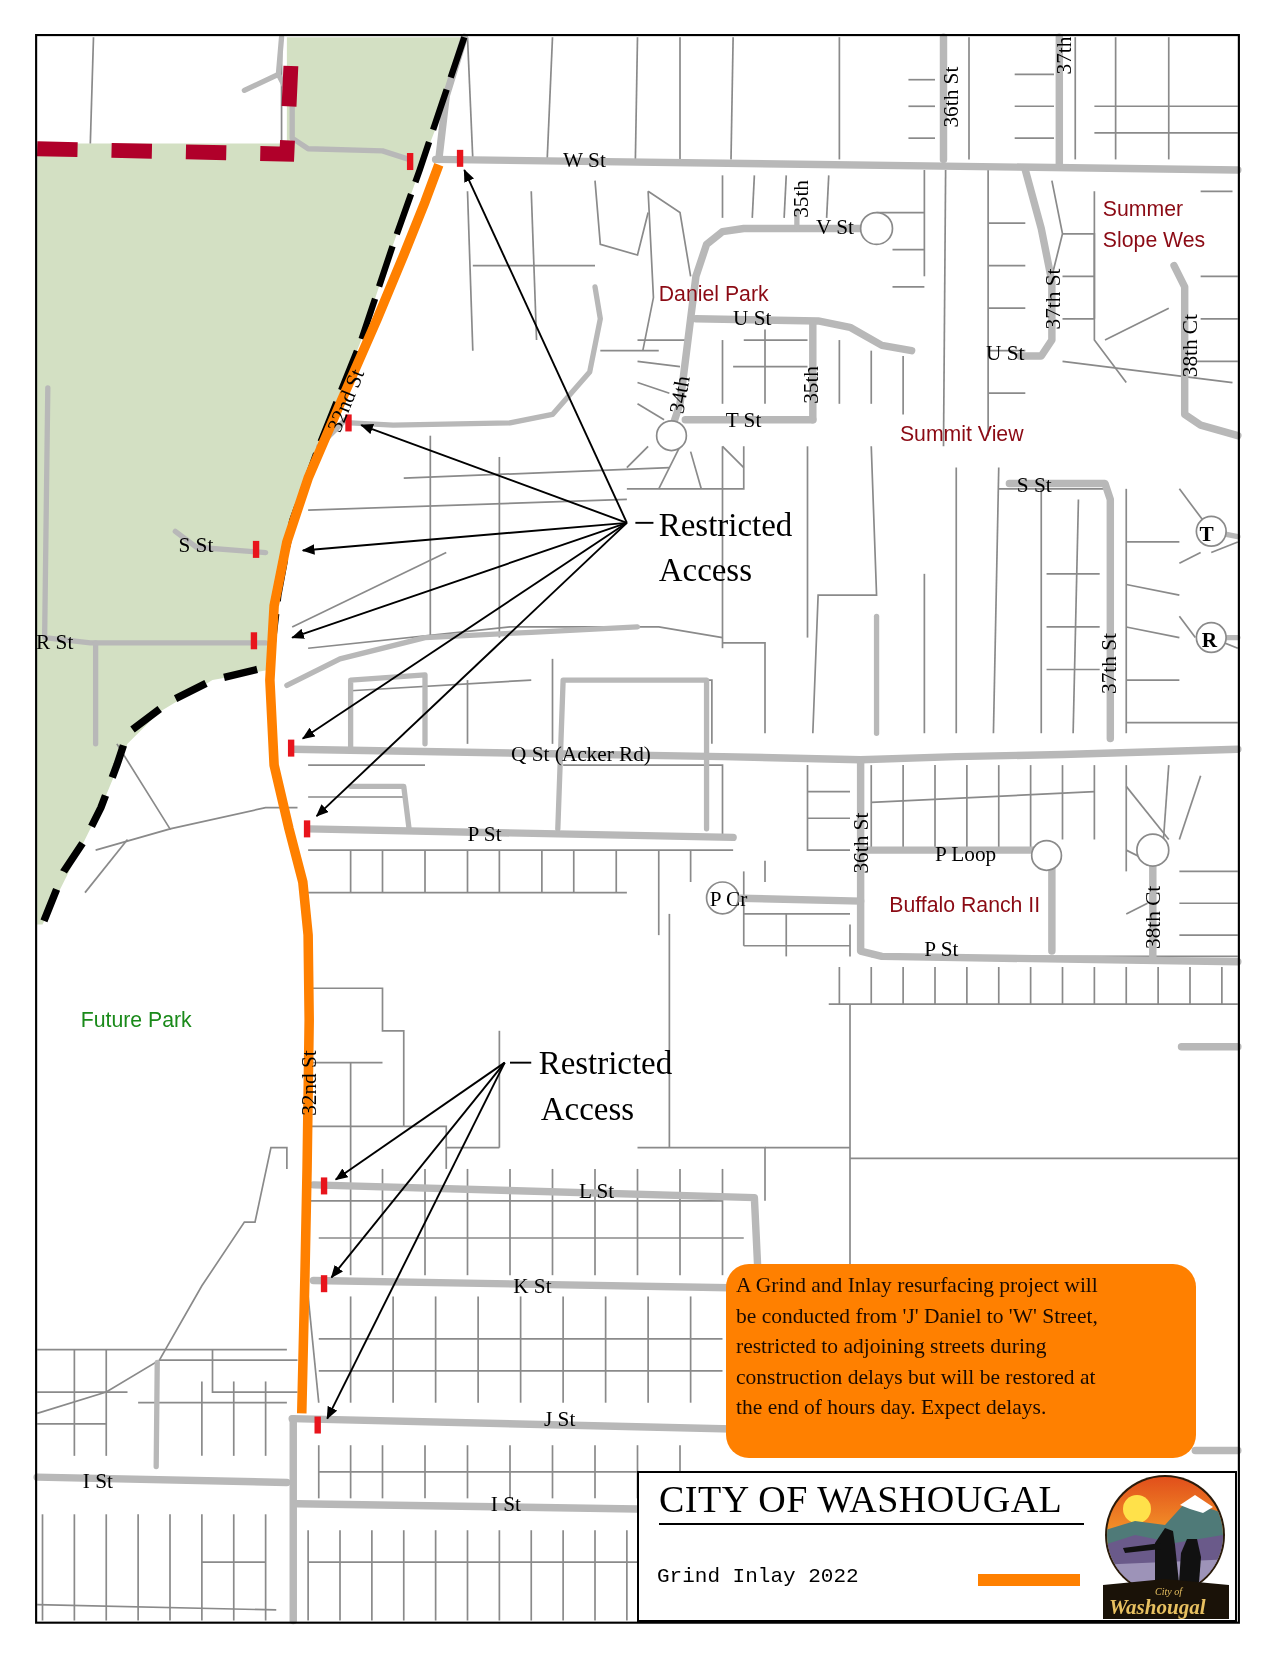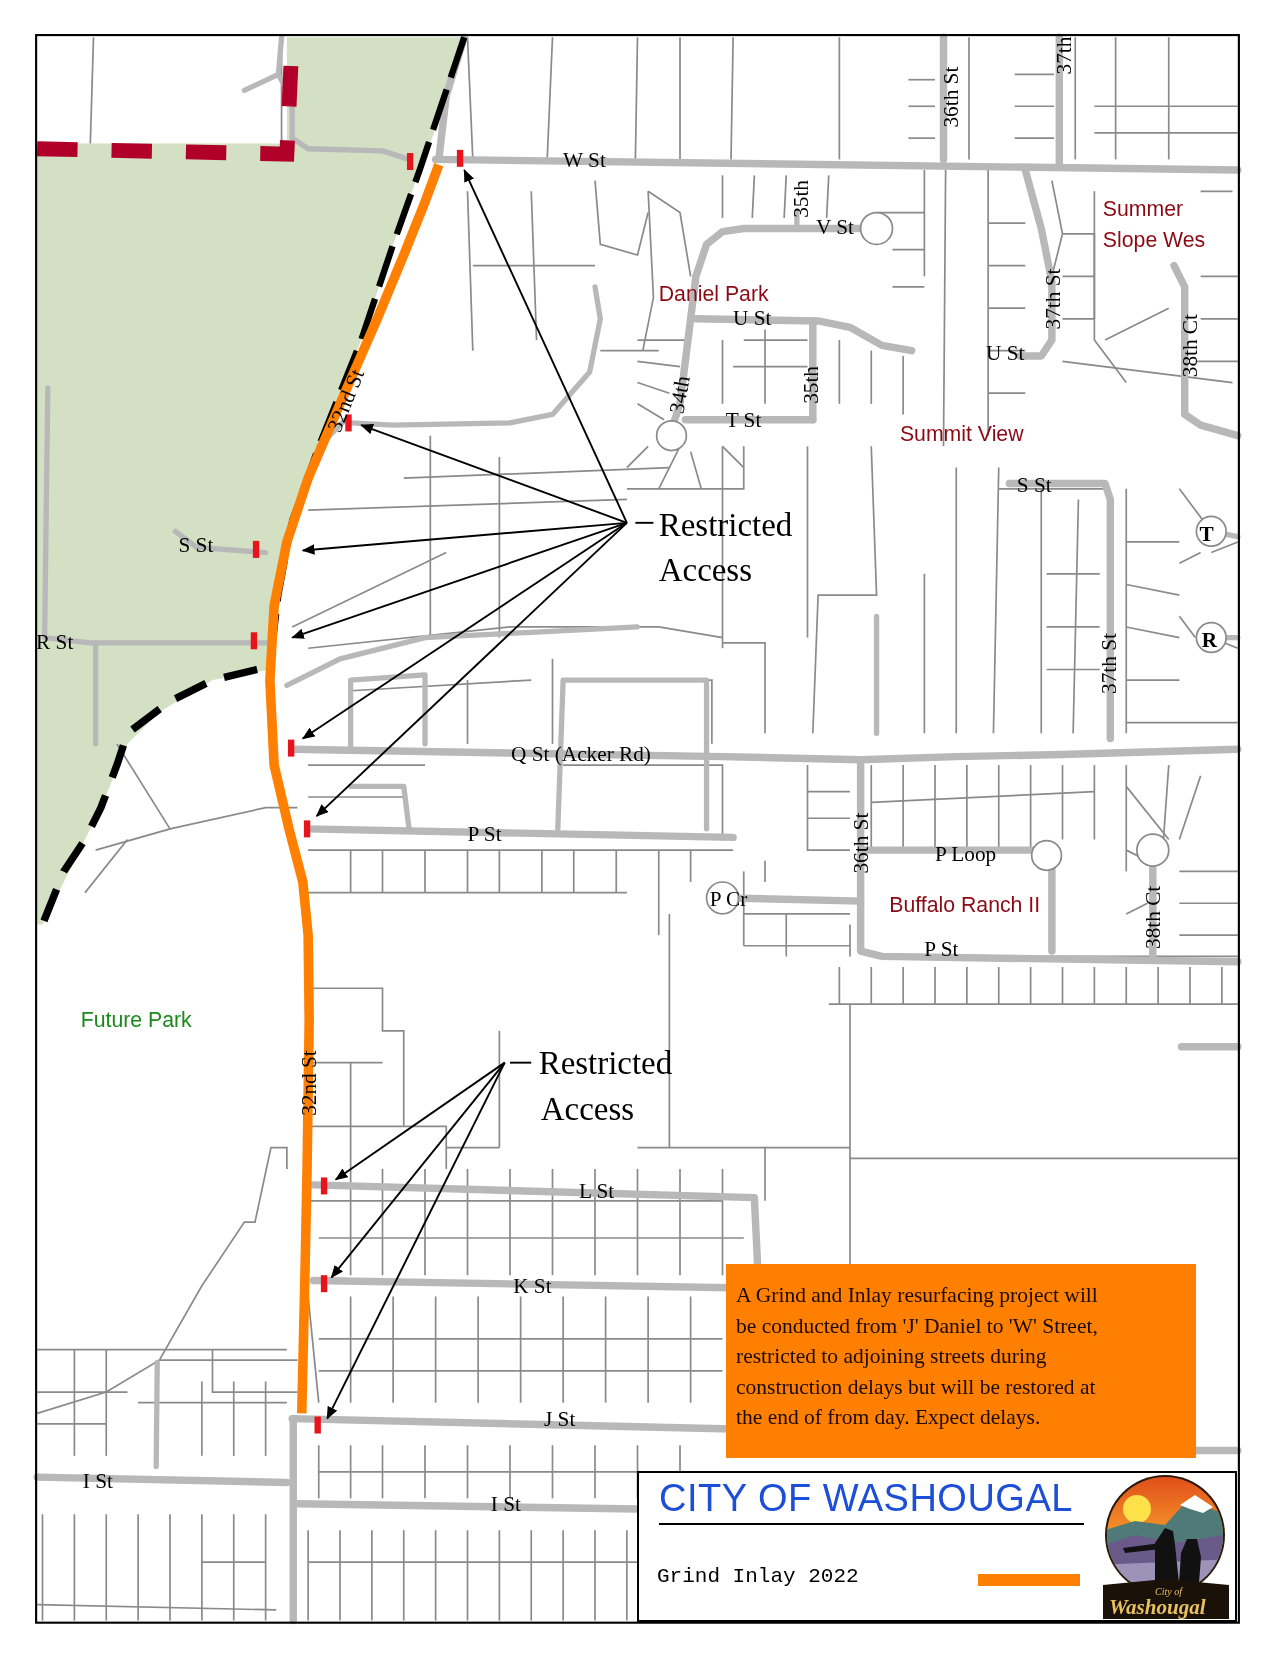--- a/index.html
+++ b/index.html
@@ -9,30 +9,30 @@
   .road { fill: none; stroke: #b8b8b8; stroke-width: 7; stroke-linecap: round; stroke-linejoin: round; }
   .road-thin { fill: none; stroke: #b8b8b8; stroke-width: 5; stroke-linecap: round; stroke-linejoin: round; }
   .cul { fill: #ffffff; stroke: #8a8a8a; stroke-width: 1.6; }
   .street-label { font-family: "Liberation Serif", serif; font-size: 20px; fill: #000; }
   .area-label { font-family: "Liberation Sans", sans-serif; font-size: 20px; fill: #8b0a14; }
   .arrow { stroke: #000; stroke-width: 1.8; fill: none; }
   .barrier { fill: #e8141c; }
   .callout { font-family: "Liberation Serif", serif; font-size: 31px; fill: #000; }
   #notice {
     position: absolute; left: 726px; top: 1264px; width: 470px; height: 194px;
-    background: #ff8000; box-sizing: border-box; padding: 16px 10px 6px 10px;
-    font-family: "Liberation Serif", serif; font-size: 21.5px; line-height: 30.5px; color: #1a0a00;
+    background: #ff8000; box-sizing: border-box; padding: 6px 10px 6px 10px;
+    font-family: "Liberation Serif", serif; font-size: 21.5px; line-height: 30.5px; color: #1a0a00; border-radius: 23px;
   }
   #legend {
     position: absolute; left: 637px; top: 1471px; width: 600px; height: 151px;
     background: #ffffff; border: 2px solid #000; box-sizing: border-box;
   }
   #legend-title {
-    position: absolute; left: 20px; top: 4px; font-family: Liberation Sans, sans-serif;
-    font-size: 38px; color: #1d4ed8; letter-spacing: 0.5px; white-space: nowrap;
+    position: absolute; left: 20px; top: 4px; font-family: Liberation Serif, serif;
+    font-size: 38px; color: #000000; letter-spacing: 0.5px; white-space: nowrap;
   }
   #legend-rule { position: absolute; left: 20px; top: 50px; width: 425px; height: 2px; background: #000; }
   #legend-item-label {
     position: absolute; left: 18px; top: 92px; font-family: Liberation Mono, monospace;
     font-size: 21px; color: #000; white-space: nowrap;
   }
   #legend-swatch { position: absolute; left: 339px; top: 101px; width: 102px; height: 12px; }
   #logo { position: absolute; left: 1095px; top: 1473px; width: 140px; height: 150px; }
 </style>
 </head>
@@ -473,21 +473,21 @@
   <text class="street-label" transform="translate(1092,893) rotate(-90)">38th Ct</text>
 
   <rect x="34" y="33" width="1132" height="1494" fill="none" stroke="#000" stroke-width="2"></rect>
 </svg>
 
 <div id="notice">
   <div>A Grind and Inlay resurfacing project will</div>
   <div>be conducted from 'J' Daniel to 'W' Street,</div>
   <div>restricted to adjoining streets during</div>
   <div>construction delays but will be restored at</div>
-  <div>the end of from day. Expect delays.</div>
+  <div>the end of hours day. Expect delays.</div>
 </div>
 
 <div id="legend">
   <div id="legend-title">CITY OF WASHOUGAL</div>
   <div id="legend-rule"></div>
   <div id="legend-item-label">Grind Inlay 2022</div>
   <div id="legend-swatch" style="background:#ff8000;"></div>
 </div>
 
 <svg id="logo" viewBox="0 0 140 150" xmlns="http://www.w3.org/2000/svg">

